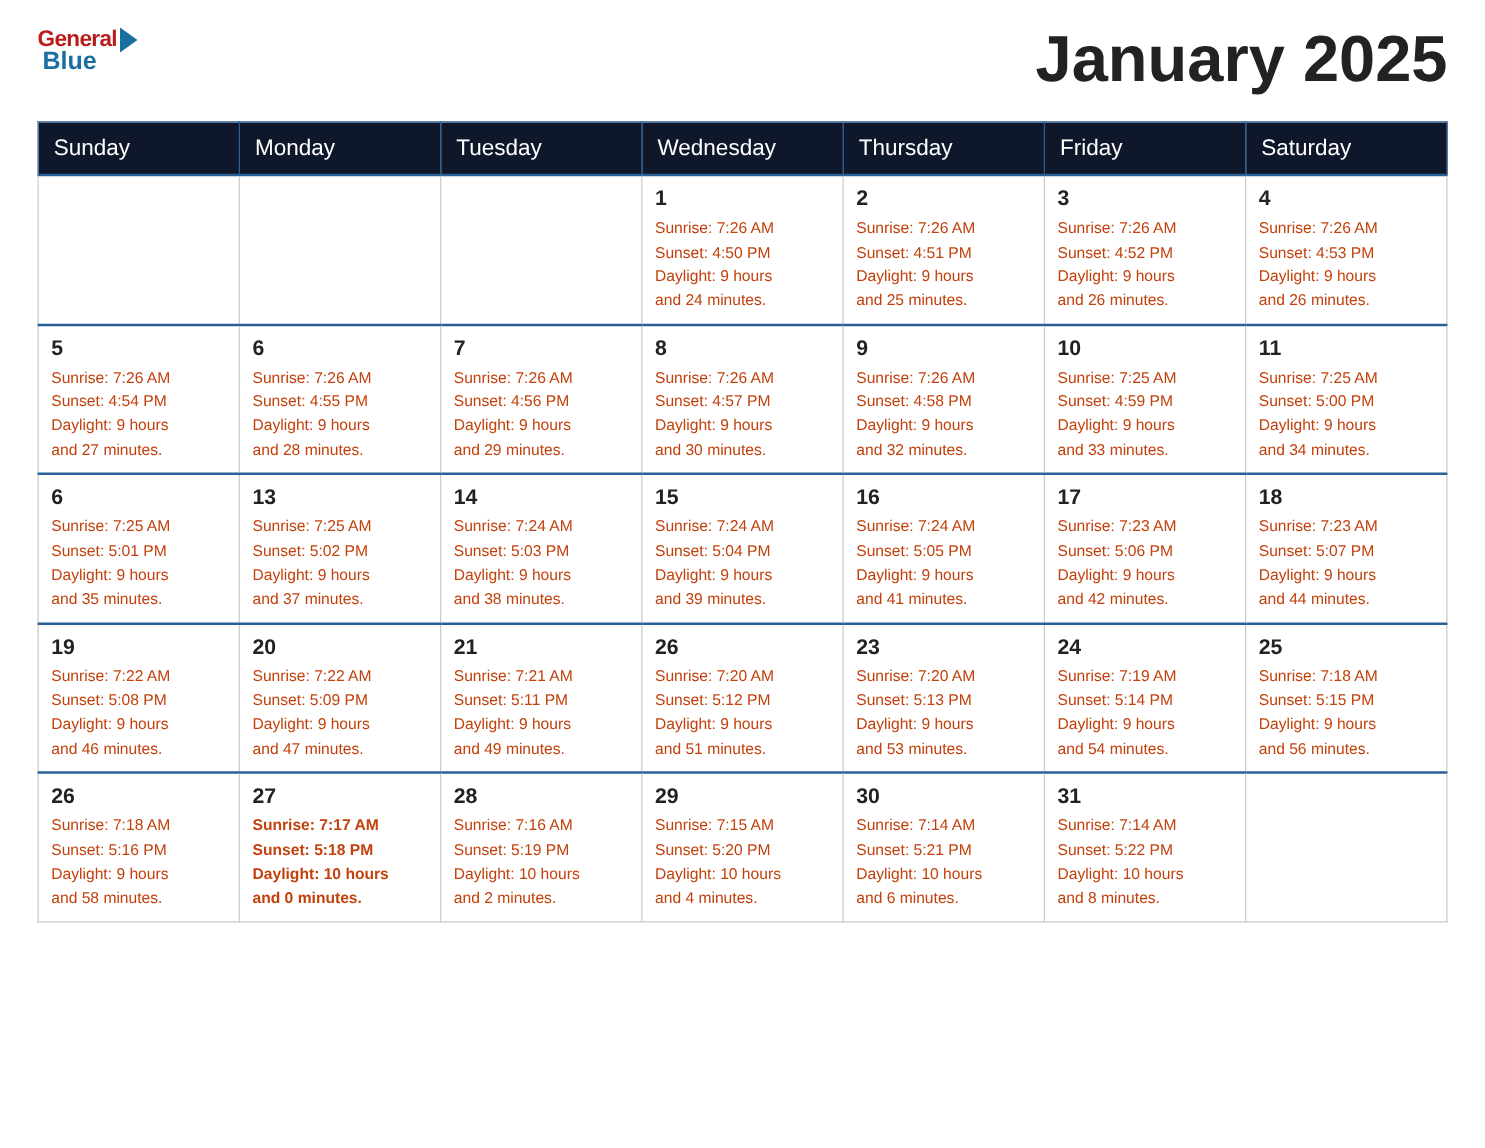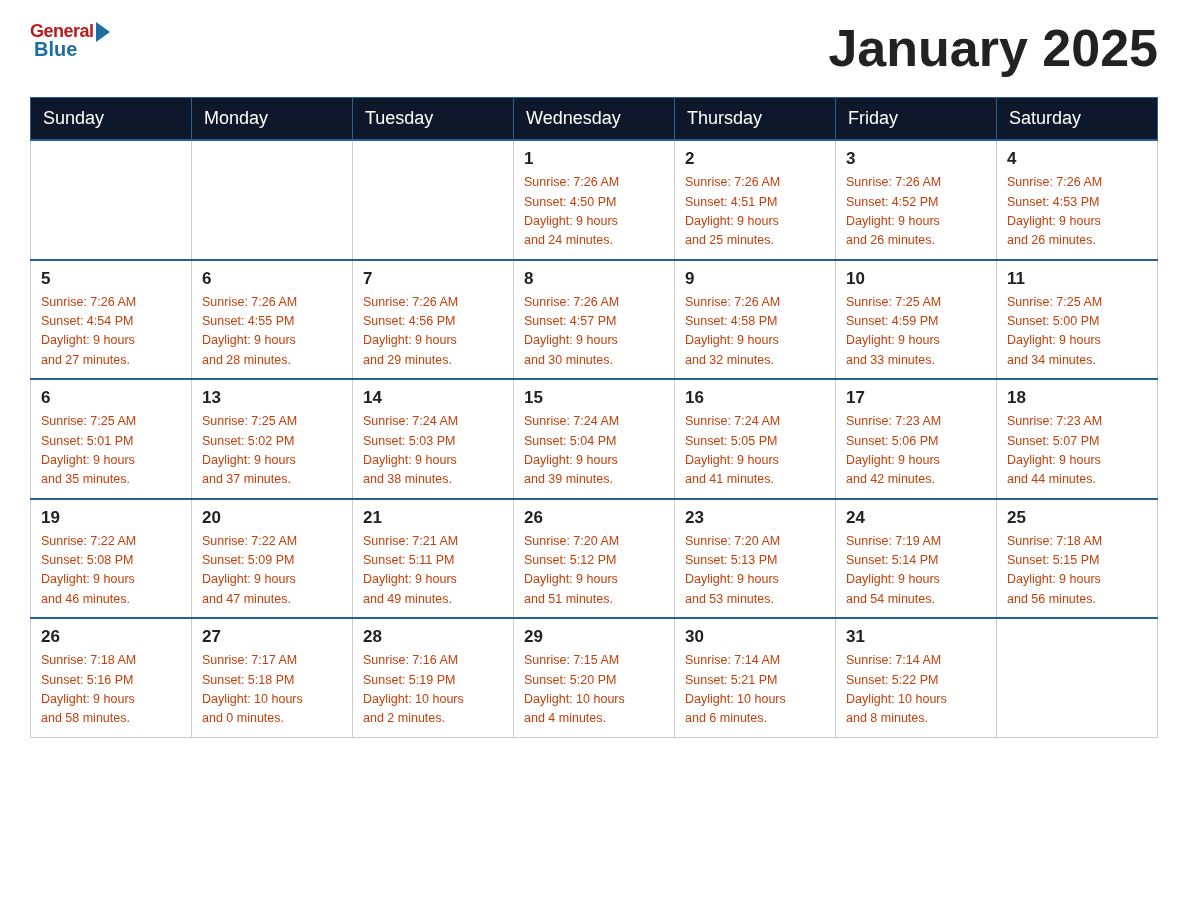--- a/index.html
+++ b/index.html
@@ -312,21 +312,21 @@
       <tr>
         <td>
           <span class="day-num">26</span>
           <div class="day-info" style="white-space: pre-line;">Sunrise: 7:18 AM
 Sunset: 5:16 PM
 Daylight: 9 hours
 and 58 minutes.</div>
         </td>
         <td>
           <span class="day-num">27</span>
-          <div class="day-info" style="white-space: pre-line;">Sunrise: 7:17 AM
+          <div class="day-info" style="white-space: pre-line; font-weight: bold;">Sunrise: 7:17 AM
 Sunset: 5:18 PM
 Daylight: 10 hours
 and 0 minutes.</div>
         </td>
         <td>
           <span class="day-num">28</span>
           <div class="day-info" style="white-space: pre-line;">Sunrise: 7:16 AM
 Sunset: 5:19 PM
 Daylight: 10 hours
 and 2 minutes.</div>

